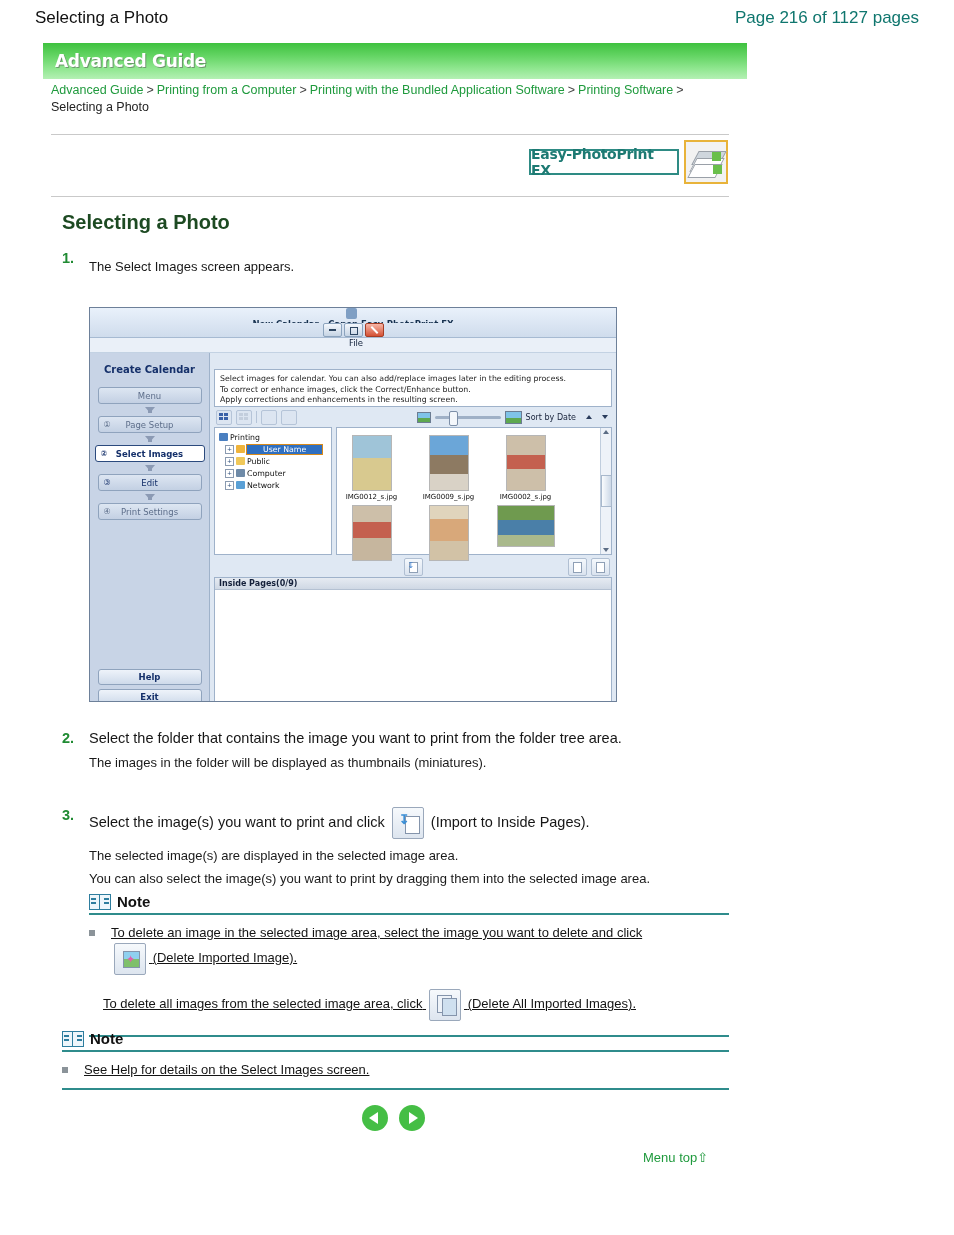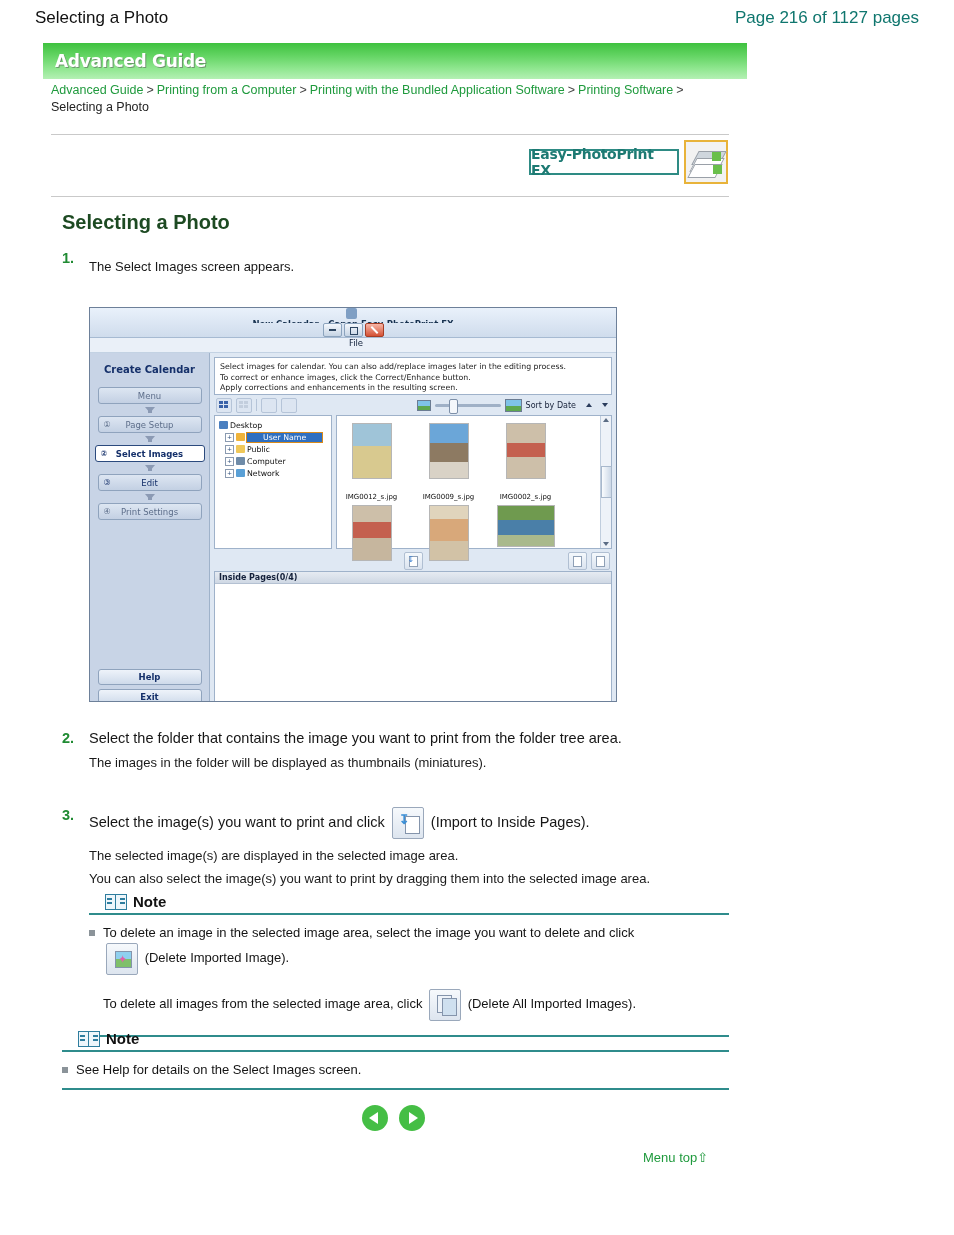--- a/index.html
+++ b/index.html
@@ -336,20 +336,21 @@
   }
   .desc-panel {
     background: #ffffff;
     border: 1px solid #9fb2ca;
     padding: 4px 5px;
     font-size: 7.8px;
     line-height: 10.5px;
     color: #1b1b1b;
     height: 38px;
     box-sizing: border-box;
+    margin-top: 12px;
   }
   .tool-row {
     height: 20px;
     display: flex;
     align-items: center;
     gap: 4px;
     padding: 2px 2px;
     box-sizing: border-box;
   }
   .tool-ico {
@@ -496,21 +497,21 @@
     width: 38px;
     height: 54px;
     border: 1px solid #b6b6b6;
     background-size: cover;
     margin-top: 2px;
   }
   .thumb-img.wide { width: 56px; height: 40px; }
   .thumb-name {
     font-size: 7px;
     color: #111;
-    margin-top: 14px;
+    margin-top: 2px;
     white-space: nowrap;
   }
   .pane-scroll {
     width: 11px;
     background: #eef2f8;
     border-left: 1px solid #c0cddd;
     display: flex;
     flex-direction: column;
     align-items: center;
     justify-content: space-between;
@@ -616,21 +617,20 @@
 
   
   .note-block { position: absolute; }
   .note-head {
     display: flex;
     align-items: center;
     gap: 6px;
     font-size: 15px;
     font-weight: bold;
     color: #111;
-    margin-left: 16px;
   }
   .book-icon {
     width: 22px; height: 17px;
     position: relative;
     flex: none;
   }
   .book-icon .pg {
     position: absolute;
     top: 1px;
     width: 10px; height: 14px;
@@ -645,25 +645,26 @@
     background: #2e7d9e;
     width: 5px;
   }
   .note-rule {
     height: 2px;
     background: #2f8c8c;
     margin-top: 3px;
   }
   .note-item {
     display: flex;
-    gap: 8px;
+    gap: 16px;
     font-size: 13px;
     color: #141414;
     line-height: 20px;
     margin-top: 8px;
+    text-decoration: underline;
   }
   .bullet-sq {
     width: 6px; height: 6px;
     background: #8b9399;
     margin-top: 7px;
     flex: none;
   }
 
   
   .nav-arrows {
@@ -827,21 +828,21 @@
           <span class="caret-up"></span>
           <span class="caret-dn"></span>
         </span>
       </div>
 
       <div class="panes">
 
         <div class="folder-tree">
           <div class="tree-row">
             <span class="tree-ico ti-desktop"></span>
-            <span class="tree-label">Desktop</span>
+            <span class="tree-label">Printing</span>
           </div>
           <div class="tree-row child">
             <span class="tree-plus">+</span>
             <span class="tree-ico ti-user"></span>
             <span class="tree-label sel">User Name</span>
           </div>
           <div class="tree-row child">
             <span class="tree-plus">+</span>
             <span class="tree-ico ti-public"></span>
             <span class="tree-label">Public</span>
@@ -902,21 +903,21 @@
           <span class="mt-btn">
               <span class="pg"></span>
             </span>
           <span class="mt-btn">
               <span class="pg"></span>
             </span>
         </span>
       </div>
 
       <div class="selected-pane">
-        <div class="sel-header">Inside Pages(0/4)</div>
+        <div class="sel-header">Inside Pages(0/9)</div>
       </div>
 
     </div>
   </div>
 </div>
 
 <div class="step" style="left:62px; top:730px; width:720px;">
   <span class="num">2.</span>
   <div class="body">
     <div>Select the folder that contains the image you want to print from the folder tree area.</div>

